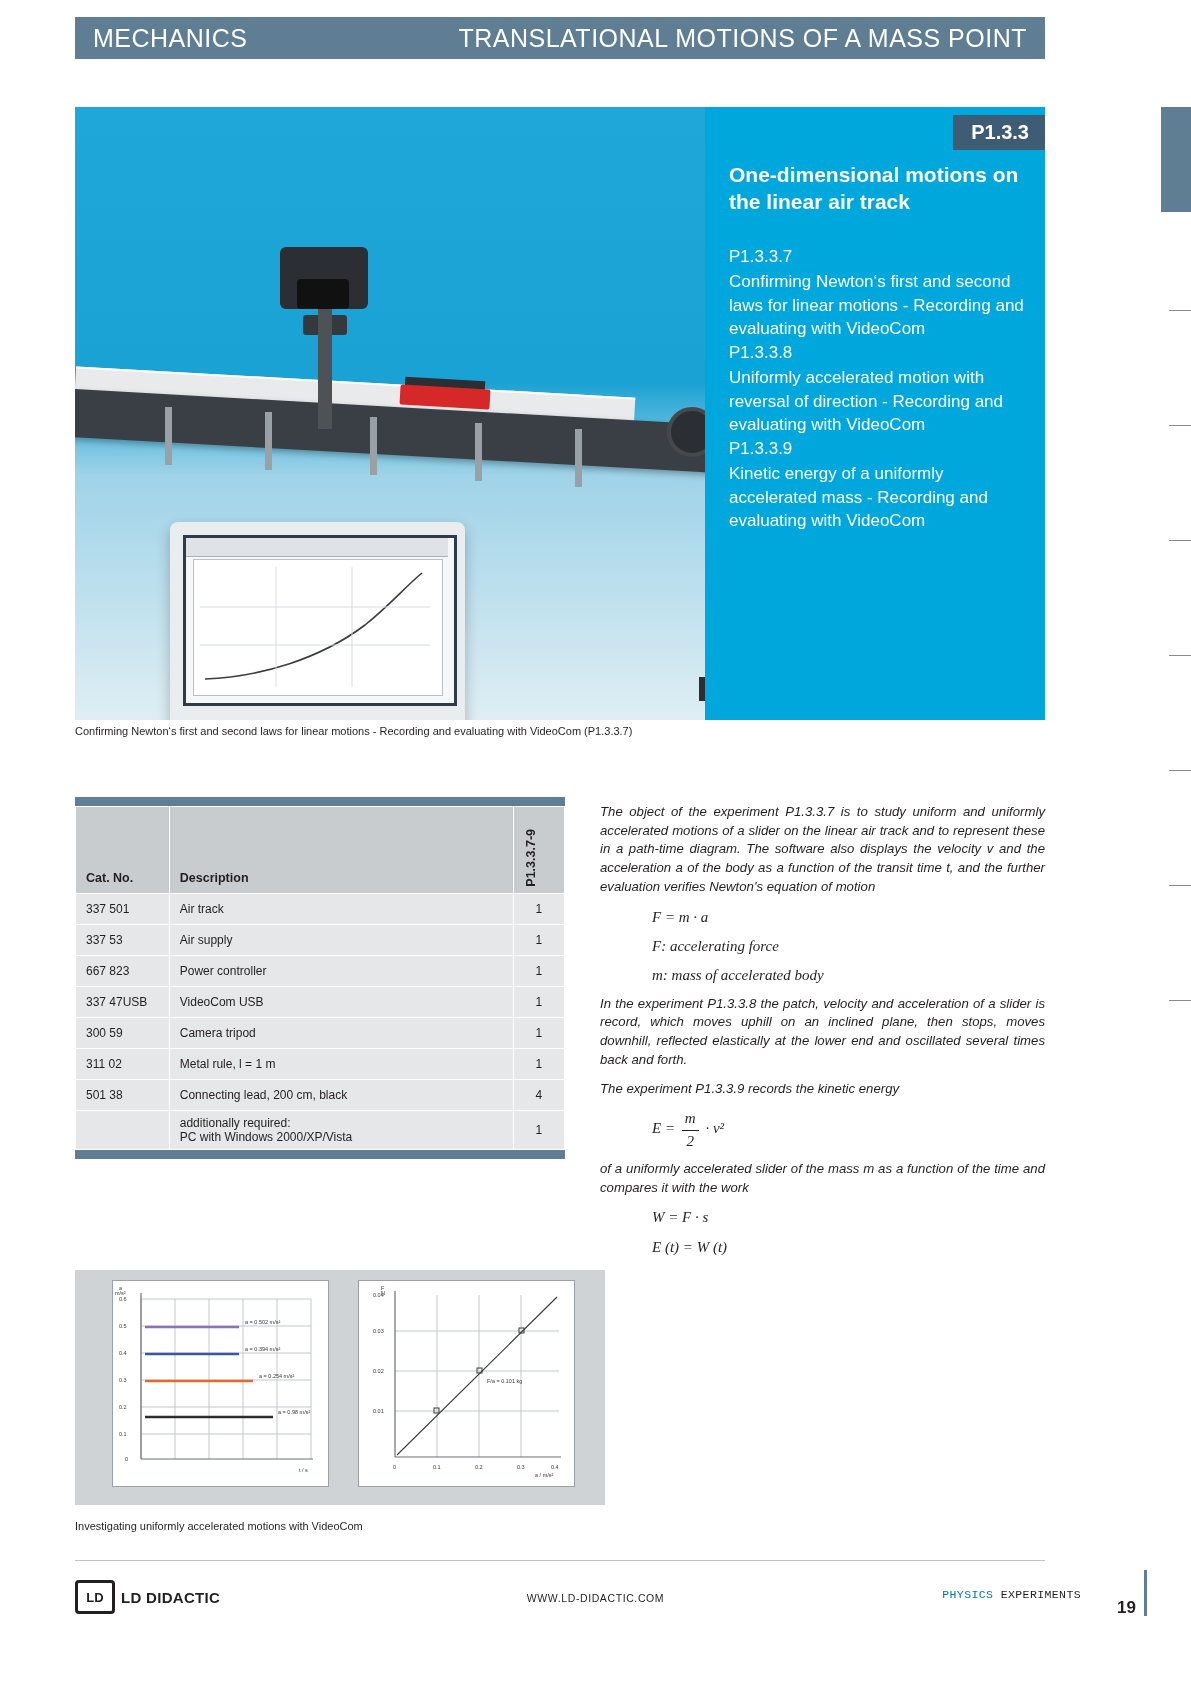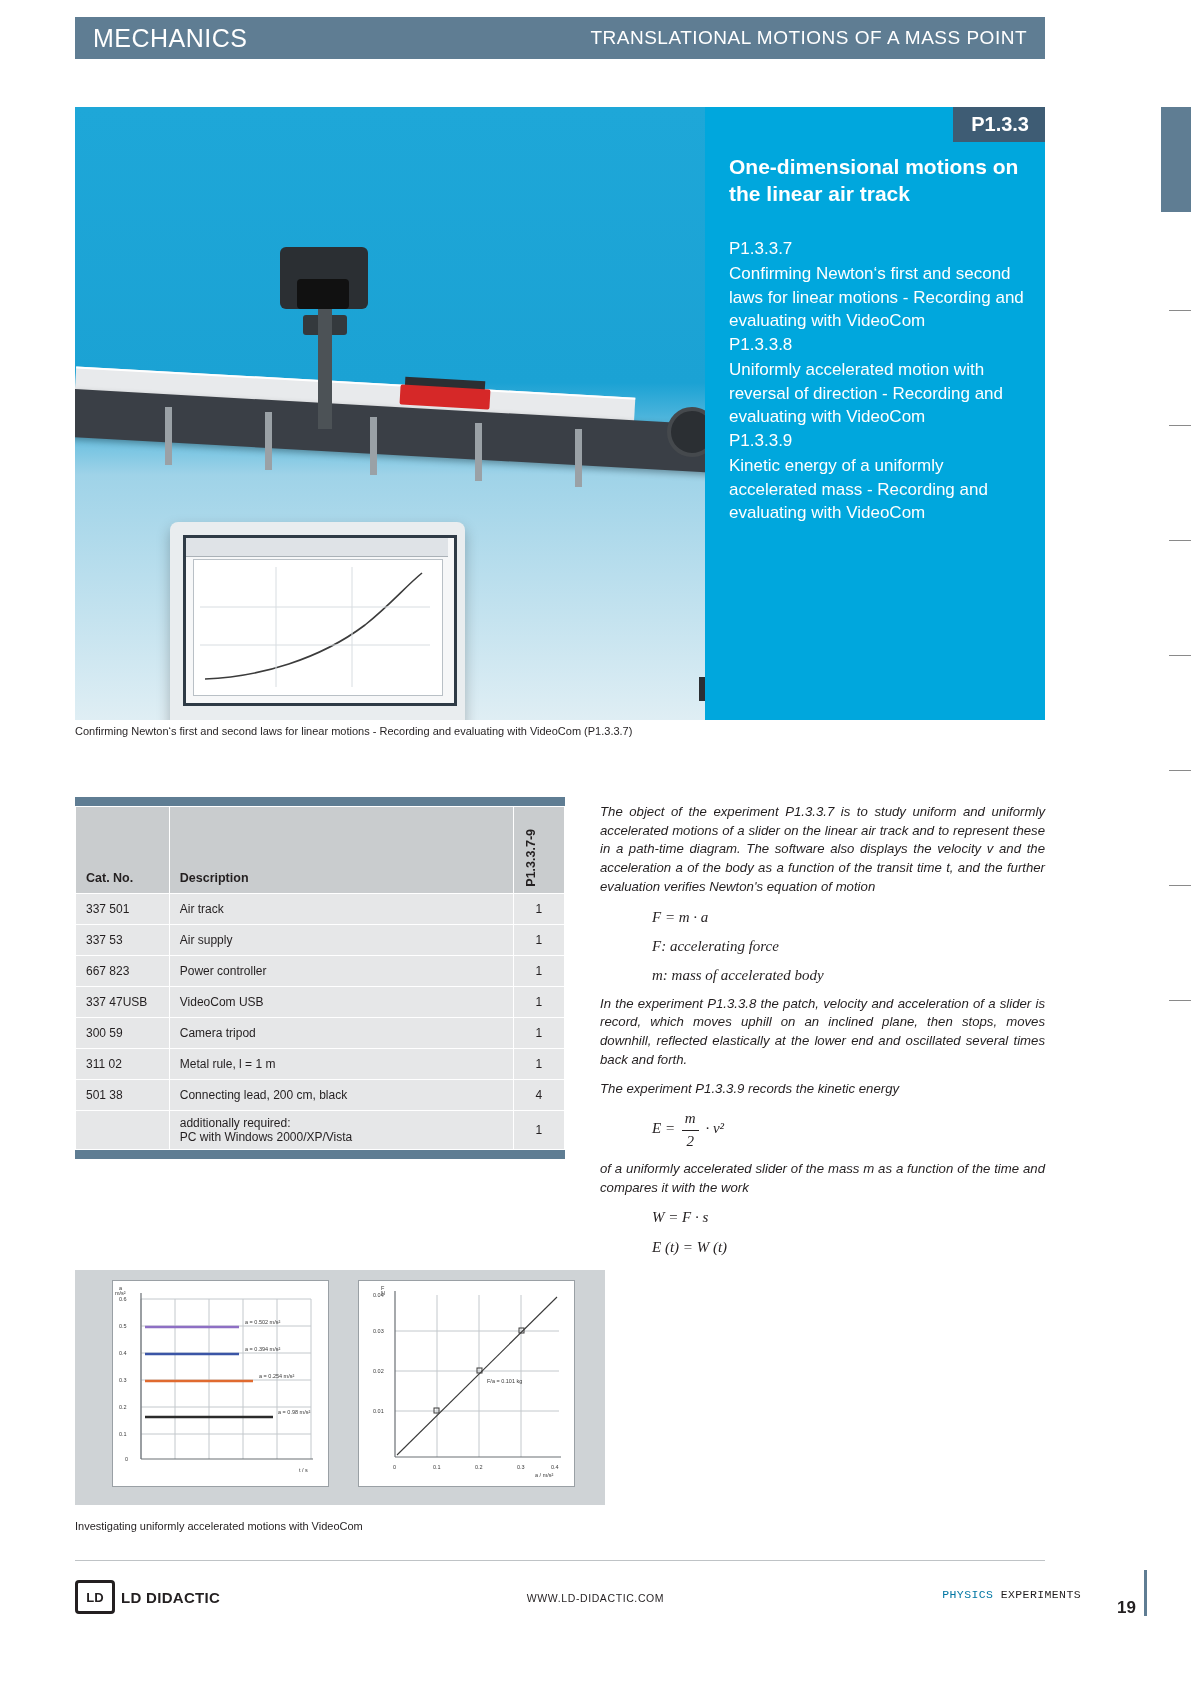--- a/index.html
+++ b/index.html
@@ -12,21 +12,21 @@
     overflow:hidden;
   }
   
   .header-bar{
     position:absolute;left:75px;top:17px;width:970px;height:42px;
     background:#5f7d93;color:#ffffff;
     display:flex;align-items:center;justify-content:space-between;
     padding:0 18px;box-sizing:border-box;
   }
   .header-left{font-size:25px;letter-spacing:.5px;}
-  .header-right{font-size:19px;letter-spacing:.5px;}
+  .header-right{font-size:25px;letter-spacing:.5px;}
 
   
   .edge-tab{position:absolute;right:0;width:30px;background:#5f7d93;}
   .tick{position:absolute;right:0;width:22px;height:1px;background:#8a8a8a;}
 
   
   .hero{
     position:absolute;left:75px;top:107px;width:970px;height:613px;
     background:#00a7dd;overflow:hidden;
   }
@@ -49,21 +49,21 @@
   .cam-knob{position:absolute;left:228px;top:208px;width:44px;height:20px;background:#34393d;border-radius:3px;}
   .pulley{position:absolute;left:592px;top:300px;width:42px;height:42px;border-radius:50%;background:#2b2f33;border:4px solid #45494d;}
   .weight{position:absolute;left:624px;top:570px;width:12px;height:24px;background:#2b2f33;}
   .monitor{position:absolute;left:95px;top:415px;width:295px;height:215px;background:#e9edef;border-radius:8px;box-shadow:0 6px 14px rgba(0,0,0,.25);}
   .screen{position:absolute;left:108px;top:428px;width:268px;height:165px;background:#f6f7f8;border:3px solid #2f3b46;}
   .screen-inner{position:absolute;left:118px;top:452px;width:248px;height:135px;background:#ffffff;border:1px solid #b9c0c6;}
   .screen-topbar{position:absolute;left:111px;top:431px;width:262px;height:18px;background:#dfe3e7;border-bottom:1px solid #aab1b7;}
   .curve{position:absolute;left:125px;top:460px;width:230px;height:120px;}
 
   .hero-text{
-    position:absolute;left:630px;top:0;width:340px;height:613px;
+    position:absolute;left:630px;top:8px;width:340px;height:613px;
     color:#ffffff;padding:0 26px 0 24px;box-sizing:border-box;
   }
   .tag-p133{
     position:absolute;right:0;top:0;background:#3e5c74;color:#fff;
     font-size:20px;font-weight:bold;padding:6px 16px 6px 18px;
   }
   .hero-title{
     position:absolute;left:24px;top:47px;width:300px;
     font-size:21px;font-weight:bold;line-height:1.28;
   }

